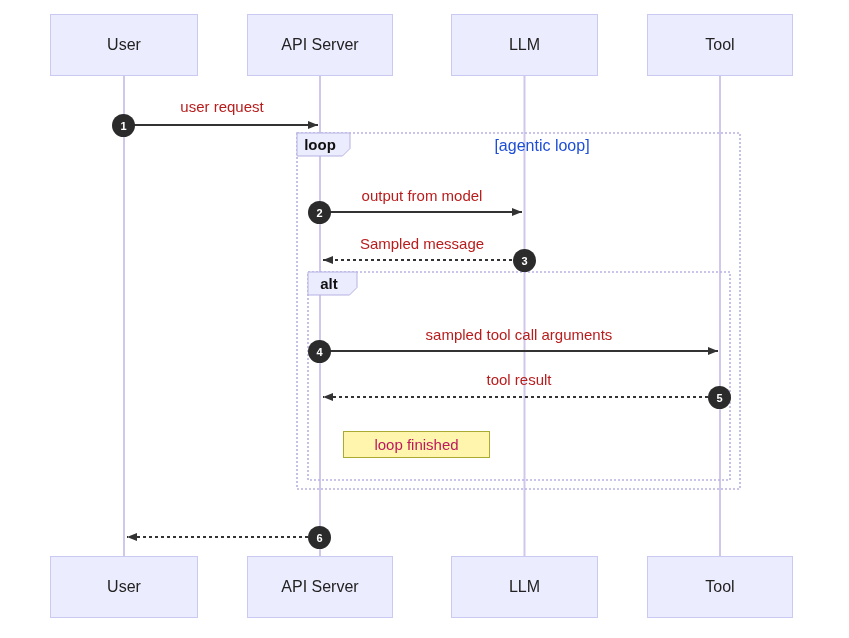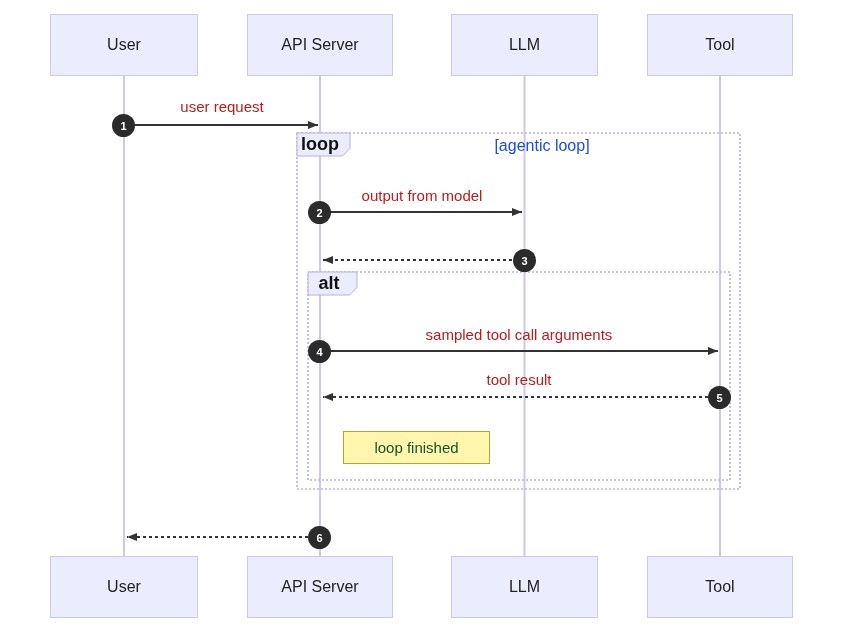--- a/index.html
+++ b/index.html
@@ -47,39 +47,39 @@
     font-size: 16px;
     color: #1d4ed8;
     white-space: nowrap;
   }
 
   .tab-label {
     position: absolute;
     height: 17px;
     line-height: 23px;
     text-align: center;
-    font-size: 18px;
+    font-size: 15px;
     font-weight: 600;
     color: #111111;
   }
 
   .note {
     position: absolute;
     left: 343px;
     top: 431px;
     width: 147px;
-    height: 33px;
+    height: 27px;
     background: #fff5ad;
     border: 1px solid #aaaa33;
     box-sizing: border-box;
     display: flex;
     align-items: center;
     justify-content: center;
     font-size: 15px;
-    color: #14532d;
+    color: #be185d;
   }
 
   .num-badge {
     position: absolute;
     width: 23px;
     height: 23px;
     border-radius: 50%;
     background: #2b2b2b;
     color: #ffffff;
     font-size: 11px;
@@ -131,20 +131,21 @@
   <div class="actor" style="left:451px; top:556px; width:147px">LLM</div>
   <div class="actor" style="left:647px; top:556px; width:146px">Tool</div>
 
   <div class="tab-label" style="left:297px; top:133px; width:46px">loop</div>
   <div class="tab-label" style="left:308px; top:272px; width:42px">alt</div>
 
   <div class="frame-title" style="left:402px; top:136px">[agentic loop]</div>
 
   <div class="msg-label" style="left:82px;  top:97px">user request</div>
   <div class="msg-label" style="left:282px; top:186px">output from model</div>
+  <div class="msg-label" style="left:282px; top:234px">Sampled message</div>
   <div class="msg-label" style="left:379px; top:370px">tool result</div>
   <div class="msg-label" style="left:379px; top:325px">sampled tool call arguments</div>
 
   <div class="note">loop finished</div>
 
   <div class="num-badge" style="left:112px; top:114px">1</div>
   <div class="num-badge" style="left:308px; top:201px">2</div>
   <div class="num-badge" style="left:513px; top:249px">3</div>
   <div class="num-badge" style="left:308px; top:340px">4</div>
   <div class="num-badge" style="left:708px; top:386px">5</div>

